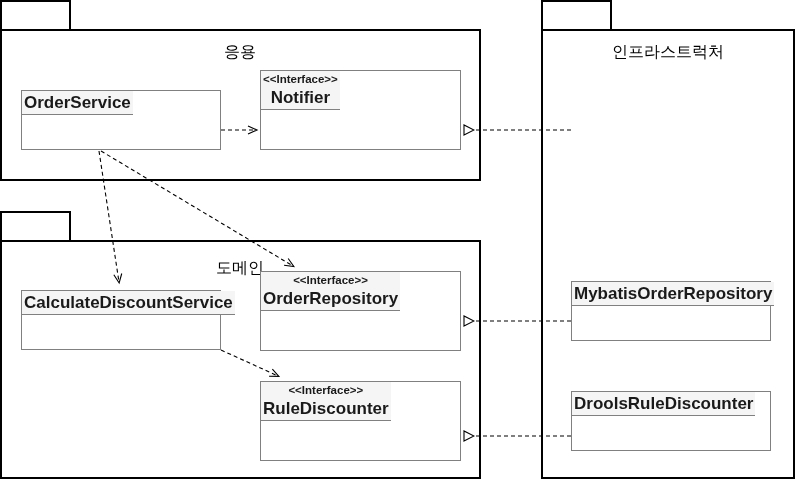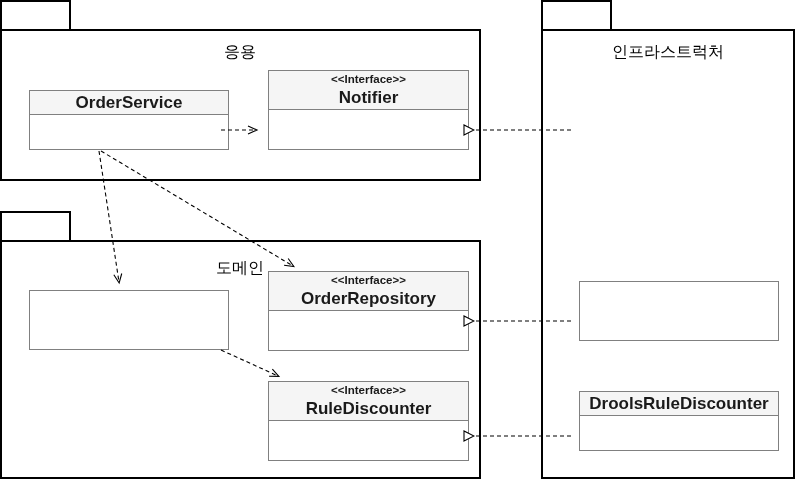--- a/index.html
+++ b/index.html
@@ -40,22 +40,21 @@
     white-space: nowrap;
     transform: translateX(-50%);
   }
   
   .uml-box {
     position: absolute;
     border: 1px solid #808080;
     background: #ffffff;
     box-sizing: border-box;
     display: flex;
-    flex-direction: column;
-    margin-left: 8px;
+    flex-direction: row;
   }
   .uml-header {
     background: #f5f5f5;
     border-bottom: 1px solid #808080;
     box-sizing: border-box;
     display: flex;
     flex-direction: column;
     align-items: center;
     justify-content: center;
     line-height: 1.25;
@@ -114,40 +113,46 @@
   <div class="uml-box" style="left:260px; top:70px; width:201px; height:80px;">
     <div class="uml-header" style="height:39px;">
       <span class="uml-stereo">&lt;&lt;Interface&gt;&gt;</span>
       <span class="uml-name">Notifier</span>
     </div>
     <div class="uml-body"></div>
   </div>
 
 
   <div class="uml-box" style="left:21px; top:290px; width:200px; height:60px;">
+    <div class="uml-header" style="height:24px;">
+      <span class="uml-name">CalculateDiscountService</span>
+    </div>
     <div class="uml-body"></div>
   </div>
 
   <div class="uml-box" style="left:260px; top:271px; width:201px; height:80px;">
     <div class="uml-header" style="height:39px;">
       <span class="uml-stereo">&lt;&lt;Interface&gt;&gt;</span>
       <span class="uml-name">OrderRepository</span>
     </div>
     <div class="uml-body"></div>
   </div>
 
   <div class="uml-box" style="left:260px; top:381px; width:201px; height:80px;">
     <div class="uml-header" style="height:39px;">
       <span class="uml-stereo">&lt;&lt;Interface&gt;&gt;</span>
       <span class="uml-name">RuleDiscounter</span>
     </div>
     <div class="uml-body"></div>
   </div>
 
   <div class="uml-box" style="left:571px; top:281px; width:200px; height:60px;">
+    <div class="uml-header" style="height:24px;">
+      <span class="uml-name">MybatisOrderRepository</span>
+    </div>
     <div class="uml-body"></div>
   </div>
 
   <div class="uml-box" style="left:571px; top:391px; width:200px; height:60px;">
     <div class="uml-header" style="height:24px;">
       <span class="uml-name">DroolsRuleDiscounter</span>
     </div>
     <div class="uml-body"></div>
   </div>
 

